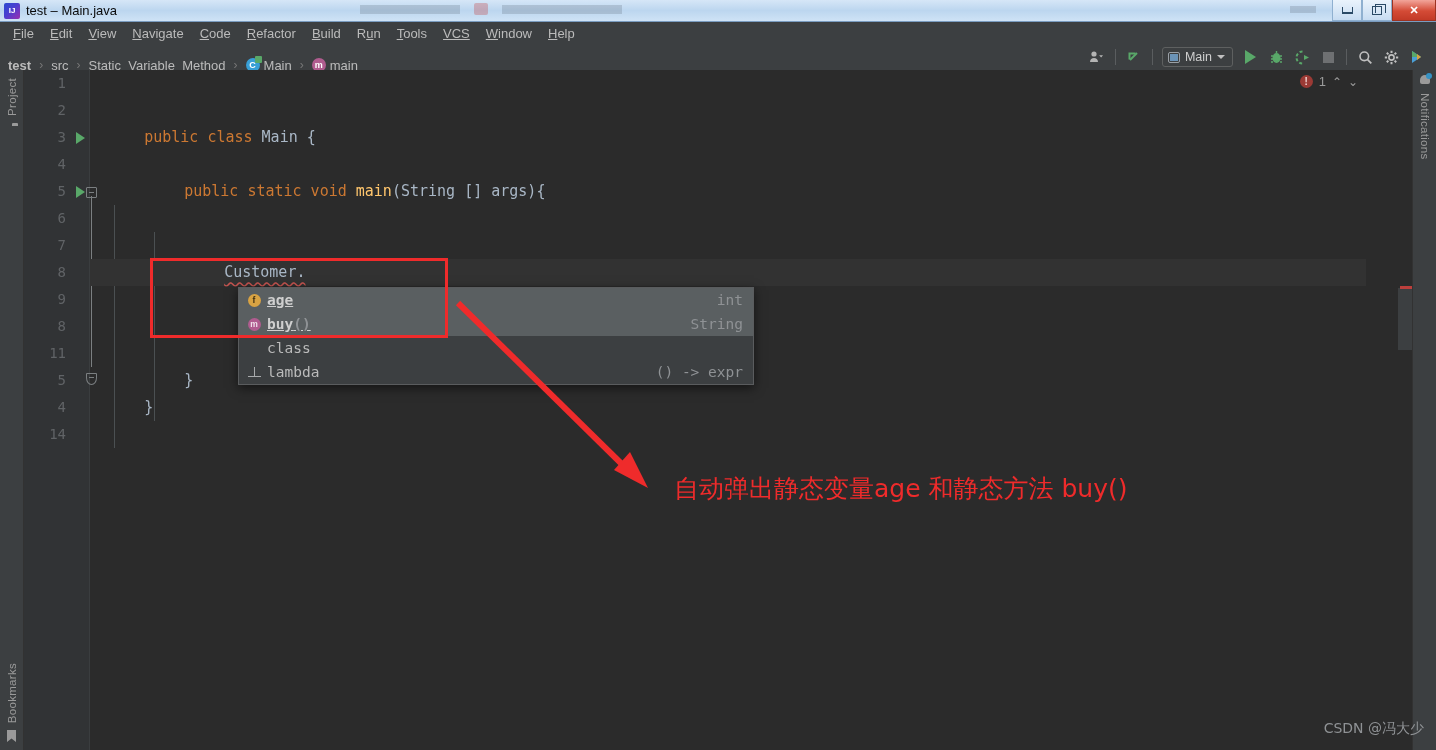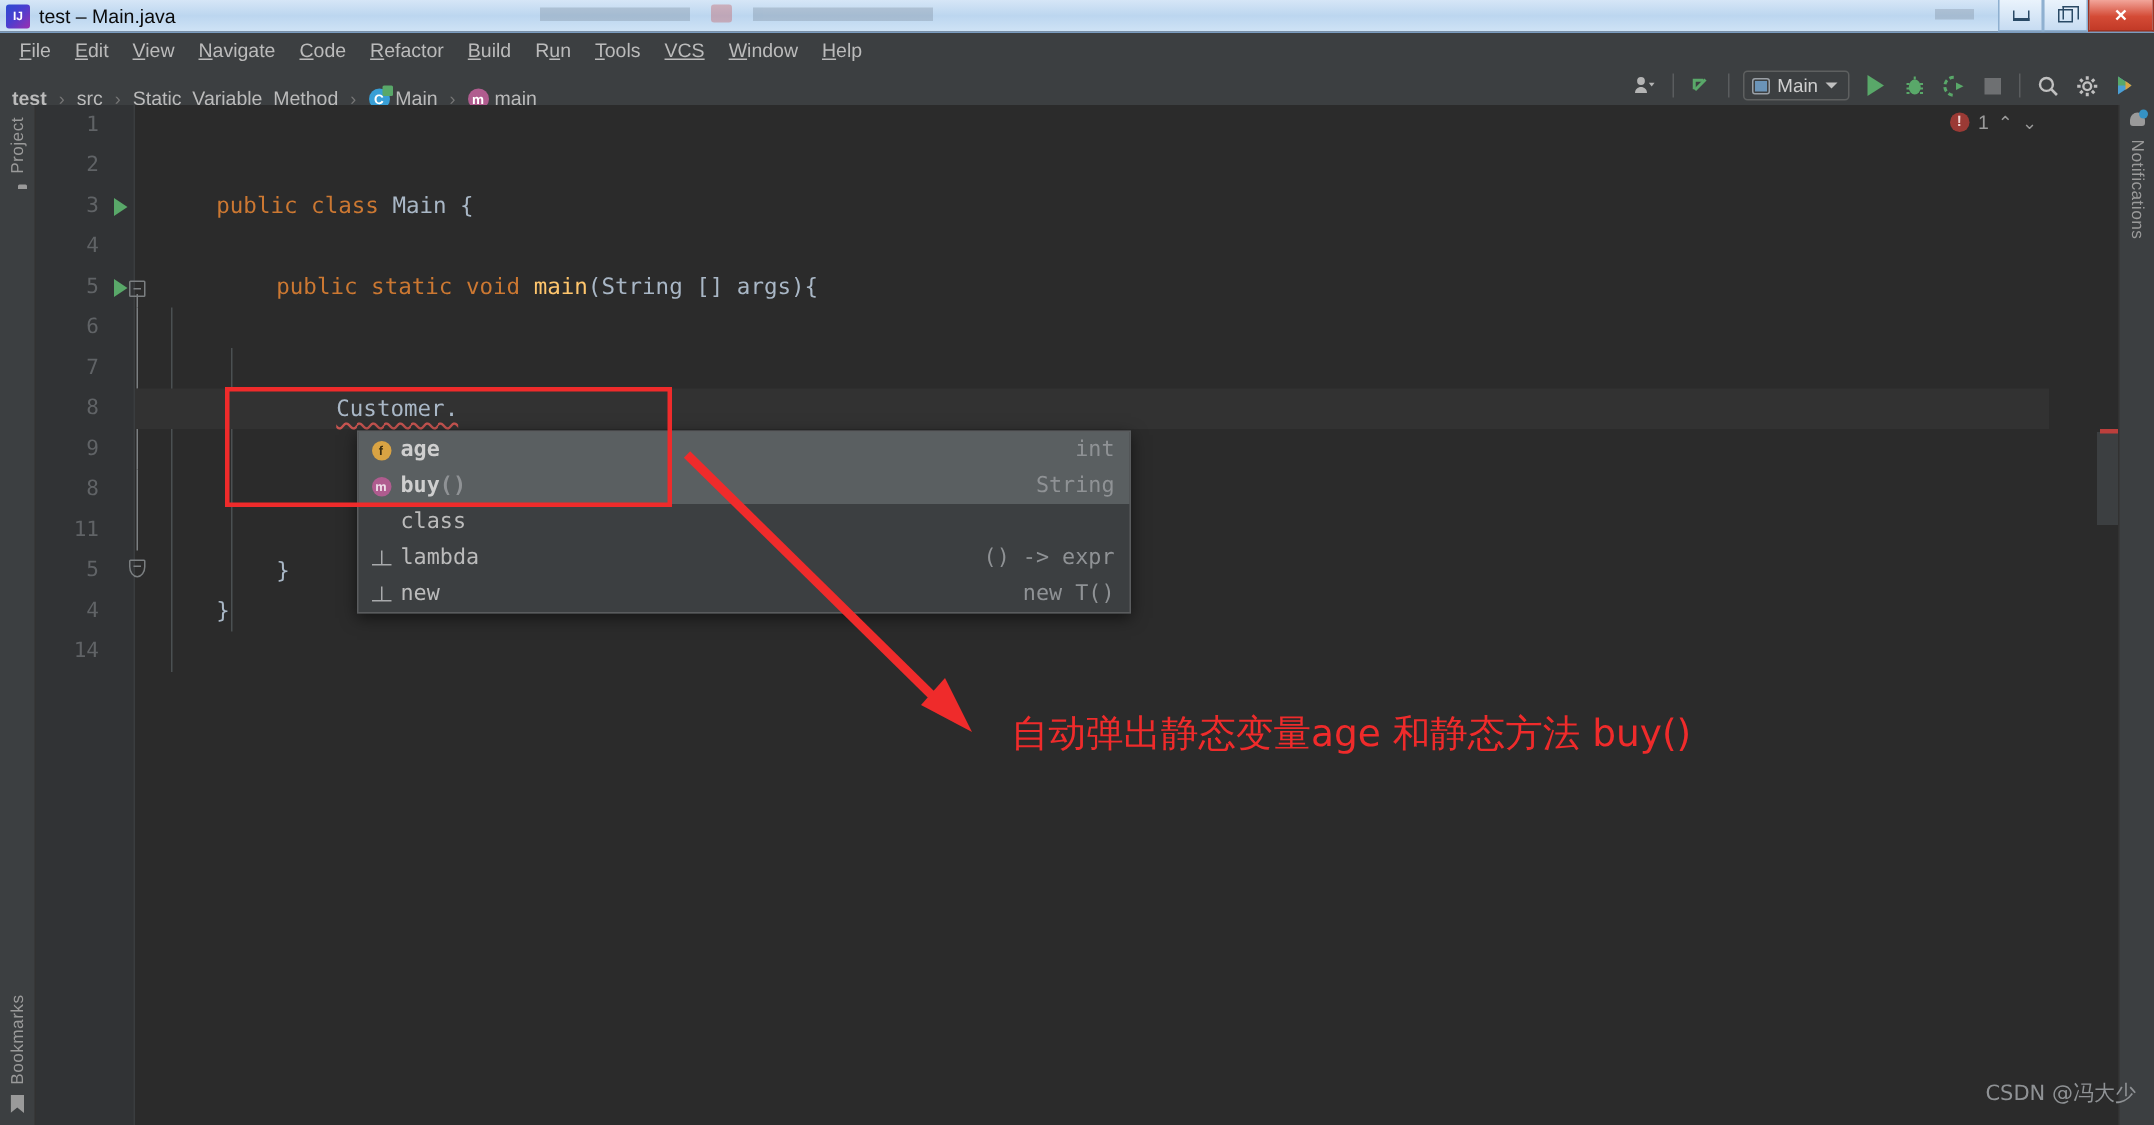--- a/index.html
+++ b/index.html
@@ -66,21 +66,21 @@
     padding:2px 7px; font-size:13px; color:#bbbbbb; cursor:default;
     font-family:"Liberation Sans",sans-serif;
   }
   #menubar .mi .mn { text-decoration:underline; }
 
   
   #navbar {
     height:26px; background:#3c3f41; display:flex; align-items:center;
     padding-left:8px; position:relative;
   }
-  .crumb { display:flex;align-items:flex-end;gap:4px; color:#bbbbbb; font-size:13px;margin-top:16px; }
+  .crumb { display:flex;align-items:flex-start;gap:4px; color:#bbbbbb; font-size:13px;margin-top:16px; }
   .crumb .sep { color:#777; margin:0 4px; font-size:12px; }
   .crumb .sq { text-decoration:underline; text-decoration-style:wavy; text-decoration-color:#c75450; text-underline-offset:3px;}
   .crumb .bold { font-weight:bold; }
   .ic-class, .ic-method { width:14px;height:14px;border-radius:50%;display:inline-flex;align-items:center;justify-content:center;font-size:9px;font-weight:bold;color:#fff;font-family:"Liberation Sans",sans-serif;}
   .ic-class { background:#389fd6; position:relative;}
   .ic-class::after{content:"";position:absolute;right:-2px;top:-2px;width:7px;height:7px;background:#59a869;border-radius:1px;}
   .ic-method { background:#b05c8f; }
 
   #toolbar-right {
     position:absolute; right:6px; top:0; height:26px;
@@ -192,21 +192,21 @@
   .circ { width:13px;height:13px;border-radius:50%;display:flex;align-items:center;justify-content:center;
           font-size:8.5px;font-weight:bold;color:#3a2c10;font-family:"Liberation Sans",sans-serif;}
   .circ.f { background:#d9a343; }
   .circ.m { background:#b05c8f; color:#f0e0ea; }
   .perp { width:13px;height:13px;position:relative; }
   .perp::before{content:"";position:absolute;left:6px;top:1px;width:1.5px;height:9px;background:#a8aaac;}
   .perp::after{content:"";position:absolute;left:0;top:10px;width:13px;height:1.5px;background:#a8aaac;}
   .cmp-name { flex:1 1 auto; }
   .cmp-name .paren { color:#8f9295; }
   .cmp-type { color:#8f9295; font-size:14.5px; }
-  .cmp-row.bold .cmp-name { font-weight:bold; color:#cfcfcf; }
+  .cmp-row.bold .cmp-name { font-weight:bold; color:#cfcfcf;text-decoration:underline; }
   #popup-footer {
     height:22px; display:flex; align-items:center; padding:0 8px;
     background:#3c3f41; border-top:1px solid #4e5052;
     font-family:"Liberation Sans",sans-serif; font-size:11.5px; color:#8c8c8c;
   }
   #popup-footer .link { color:#5b9bd5; margin-left:6px; }
   #popup-footer .spacer { flex:1 1 auto; }
   .bulb { width:11px;height:14px;position:relative;margin-right:8px; }
   .bulb::before{content:"";position:absolute;left:0;top:0;width:11px;height:11px;border-radius:50%;background:#f0c419;}
   .bulb::after{content:"";position:absolute;left:3px;bottom:0;width:5px;height:3px;background:#c9a415;}
@@ -506,27 +506,20 @@
   </div>
 
   <div class="cmp-row">
     <span class="cmp-ic">
         <span class="perp"></span>
       </span>
     <span class="cmp-name">lambda</span>
     <span class="cmp-type">() -&gt; expr</span>
   </div>
 
-  <div class="cmp-row">
-    <span class="cmp-ic">
-        <span class="perp"></span>
-      </span>
-    <span class="cmp-name">new</span>
-    <span class="cmp-type">new T()</span>
-  </div>
 
 </div>
 
 <div id="redbox"></div>
 
 <svg id="arrow-svg">
   <path d="M458 303 L636 478" stroke="#ef2b2b" stroke-width="6" fill="none"></path>
   <path d="M648 488 L614 470 L630 452 Z" fill="#ef2b2b"></path>
 </svg>
 

